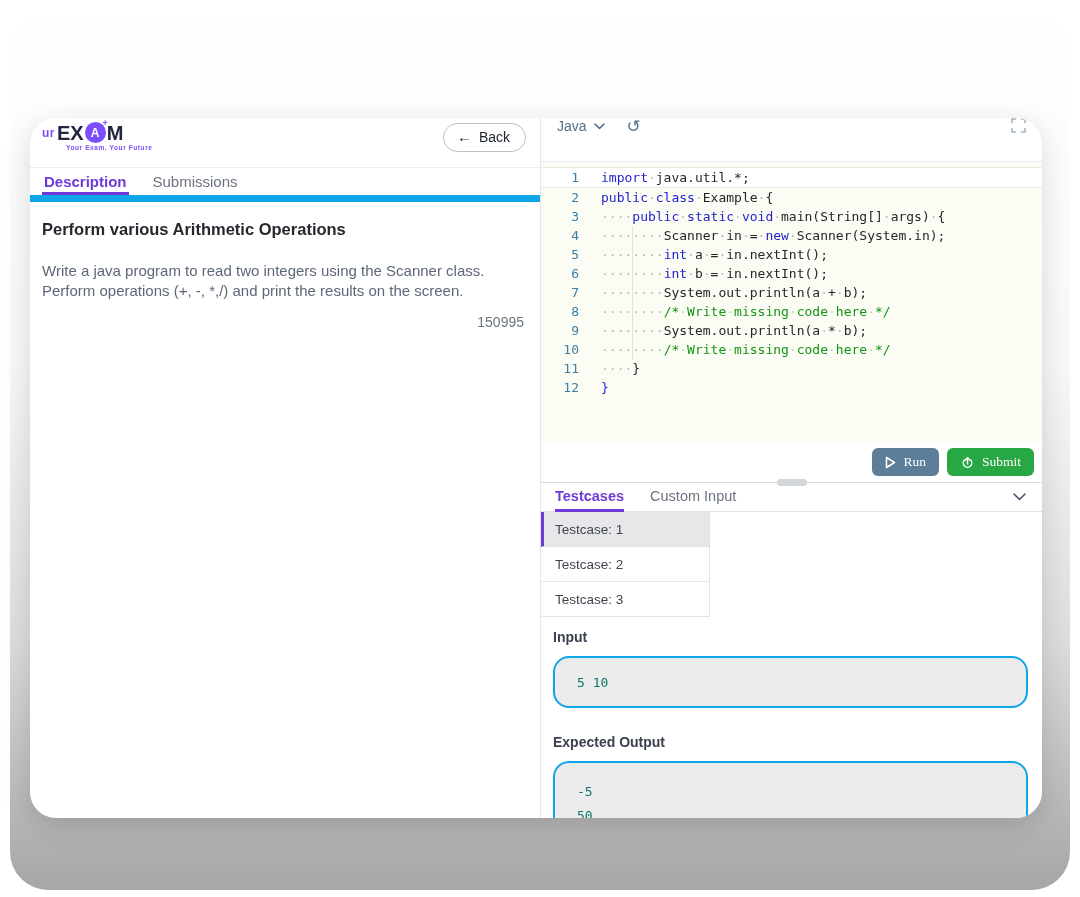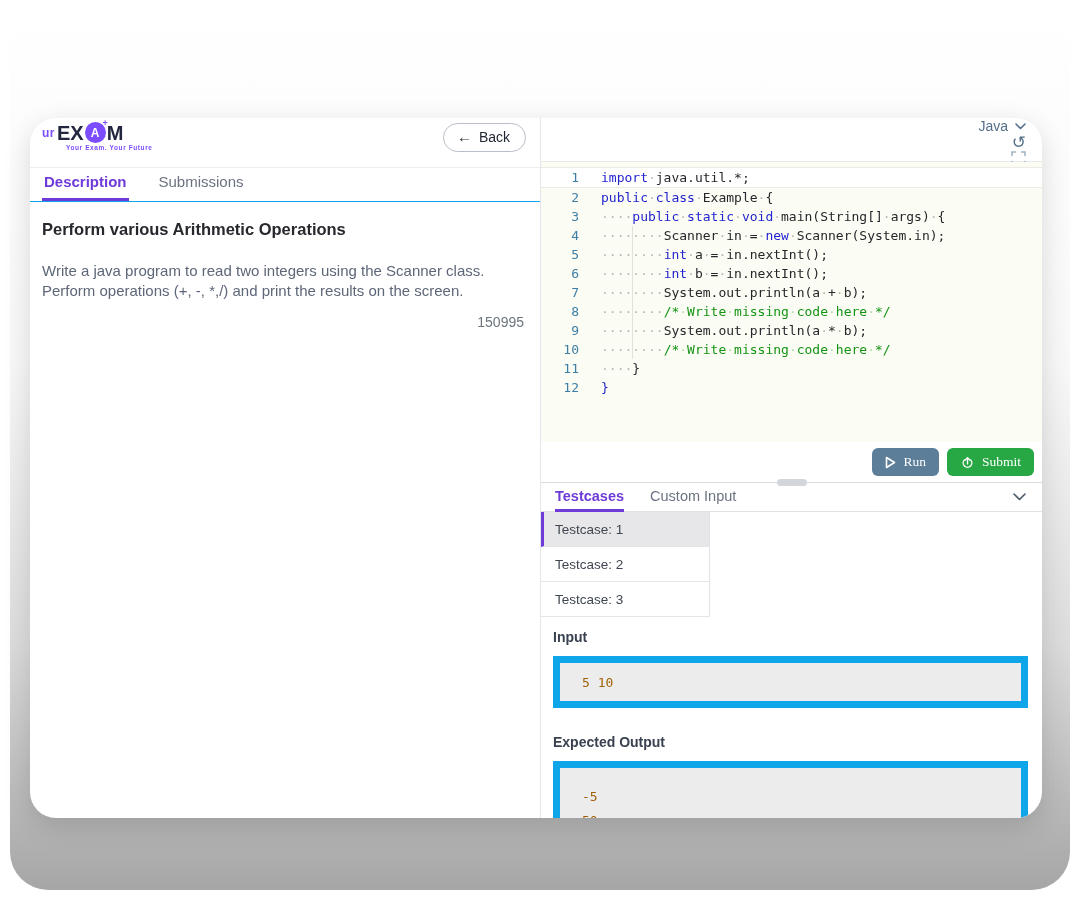--- a/index.html
+++ b/index.html
@@ -23,33 +23,33 @@
                  font-size:12px; font-weight:800; display:flex; align-items:center; justify-content:center;
                  margin:0 1px; position:relative; }
   .logo-circle .plus { position:absolute; top:-3px; right:-2px; font-size:9px; color:var(--logo-purple);
                        background:transparent; font-weight:900; }
   .logo-tagline { color:var(--logo-purple); font-size:6.5px; letter-spacing:.6px; margin:2px 0 0 24px; font-weight:700; }
 
   .back-btn { display:flex; align-items:center; gap:7px; border:1px solid #b9bfc6; border-radius:16px;
               background:#fff; padding:5px 15px 6px 13px; font-size:14px; color:#1f2430; cursor:pointer; }
   .back-arrow { font-size:15px; line-height:1; }
 
-  .tabs-row { height:34px; display:flex; gap:28px; padding-left:12px; border-bottom:1px solid #0ea5e9; }
+  .tabs-row { height:34px; display:flex; gap:22px; padding-left:12px; border-bottom:7px solid #0ea5e9; }
   .tab { font-size:15px; color:#6b7280; padding:5px 2px 0 2px; cursor:pointer; border-bottom:3px solid transparent; }
   .tab.active { color:var(--accent-purple); font-weight:700; border-bottom-color:var(--accent-purple); }
 
   .problem { padding:18px 14px 0 12px; }
   .problem-title { font-size:16.5px; font-weight:700; color:#26282d; }
   .problem-desc { margin-top:22px; font-size:15px; line-height:20px; color:#5d6778; max-width:486px; }
   .problem-id { margin-top:13px; text-align:right; font-size:14px; color:#6c757d; padding-right:2px; }
 
   
   .right-panel { flex:1; display:flex; flex-direction:column; min-width:0; }
-  .editor-toolbar { height:44px; display:flex; align-items:flex-end; padding:0 16px 0 16px;
-                    border-bottom:1px solid #e8eaec;flex-direction:column; }
+  .editor-toolbar { height:44px; display:flex; align-items:flex-start; padding:0 16px 0 16px;
+                    border-bottom:1px solid #e8eaec; }
   .lang-select { display:flex; align-items:center; gap:7px; color:#54708a; font-size:14px; cursor:pointer; }
   .reset-btn { margin-left:22px; color:#54708a; font-size:17px; cursor:pointer; line-height:1; }
   .toolbar-spacer { flex:1; }
   .fullscreen-btn { cursor:pointer; display:flex; }
 
   .editor { flex:1; background:var(--editor-bg); padding-top:5px; overflow:hidden;
             font-family:"DejaVu Sans Mono", monospace; font-size:13px; }
   .code-row { display:flex; height:19px; line-height:19px; }
   .code-row.active { background:#ffffff; border-top:1px solid #ececе4; border-top:1px solid #ecece4;
                      border-bottom:1px solid #ecece4; height:21px; line-height:19px; }
@@ -79,22 +79,22 @@
   .tc-collapse { margin-left:auto; cursor:pointer; display:flex; }
 
   .tc-body { height:306px; display:flex;flex-direction:column; }
   .tc-list { width:169px; border-right:1px solid #e0e2e6; }
   .tc-item { height:35px; display:flex; align-items:center; padding-left:14px; font-size:13.5px;
              color:#3f4650; border-bottom:1px solid #e3e5e8; cursor:pointer; background:#fff; }
   .tc-item.selected { background:#e7e7ea; border-left:3px solid var(--accent-purple); padding-left:11px; }
 
   .tc-content { flex:1; padding:12px 14px 0 12px; min-width:0; }
   .io-label { font-size:14px; font-weight:700; color:#3a4150; }
-  .io-box { margin-top:11px; background:#ececec; border:7px solid #0ea5e9; border-radius:0;
-            font-family:"DejaVu Sans Mono", monospace; font-size:13px; color:#a16207; }
+  .io-box { margin-top:11px; background:#ececec; border:2px solid #0ea5e9; border-radius:16px;
+            font-family:"DejaVu Sans Mono", monospace; font-size:13px; color:#0f766e; }
   .input-box { height:52px; display:flex; align-items:center; padding-left:22px; }
   .output-box { margin-top:11px; padding:17px 22px 13px 22px; }
   .output-box div { line-height:24px; }
   .expected-label { margin-top:26px; }
 
   svg { display:block; }
 </style>
 </head>
 <body>
 

